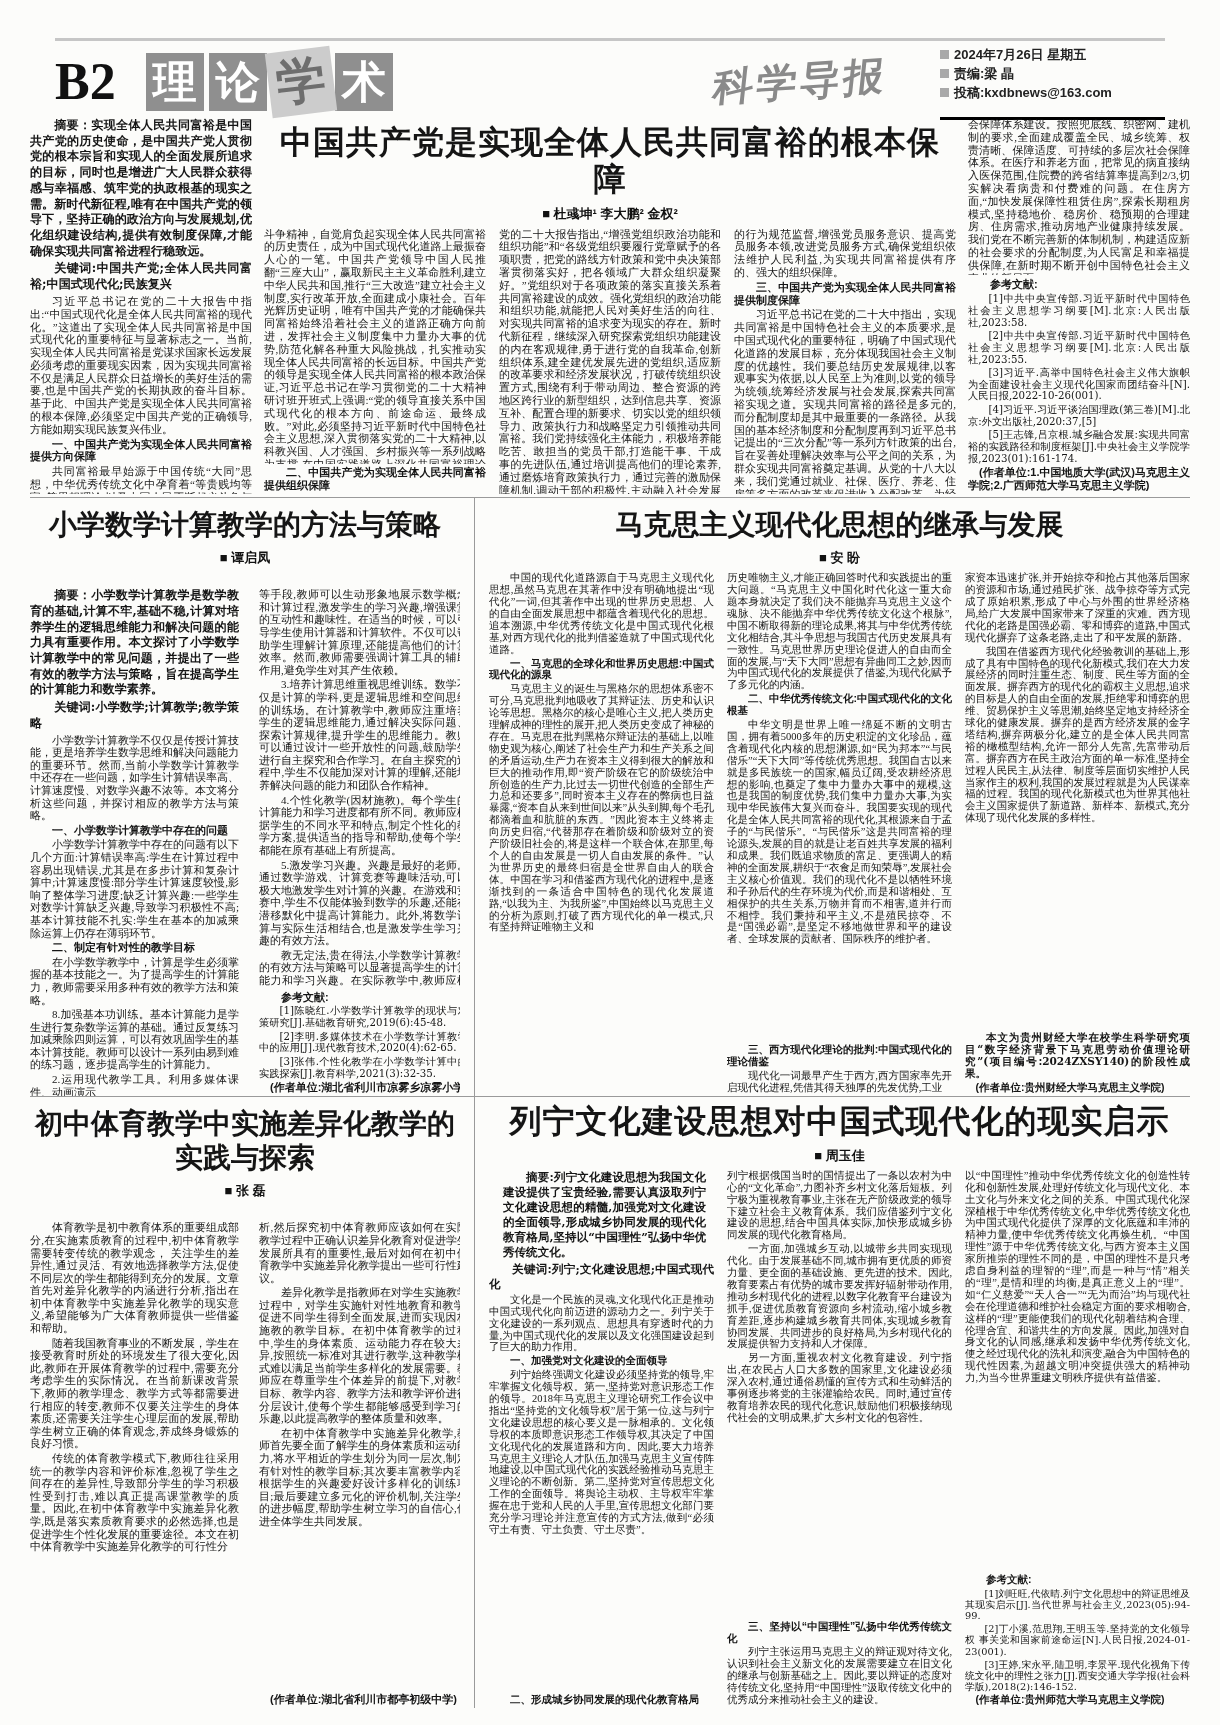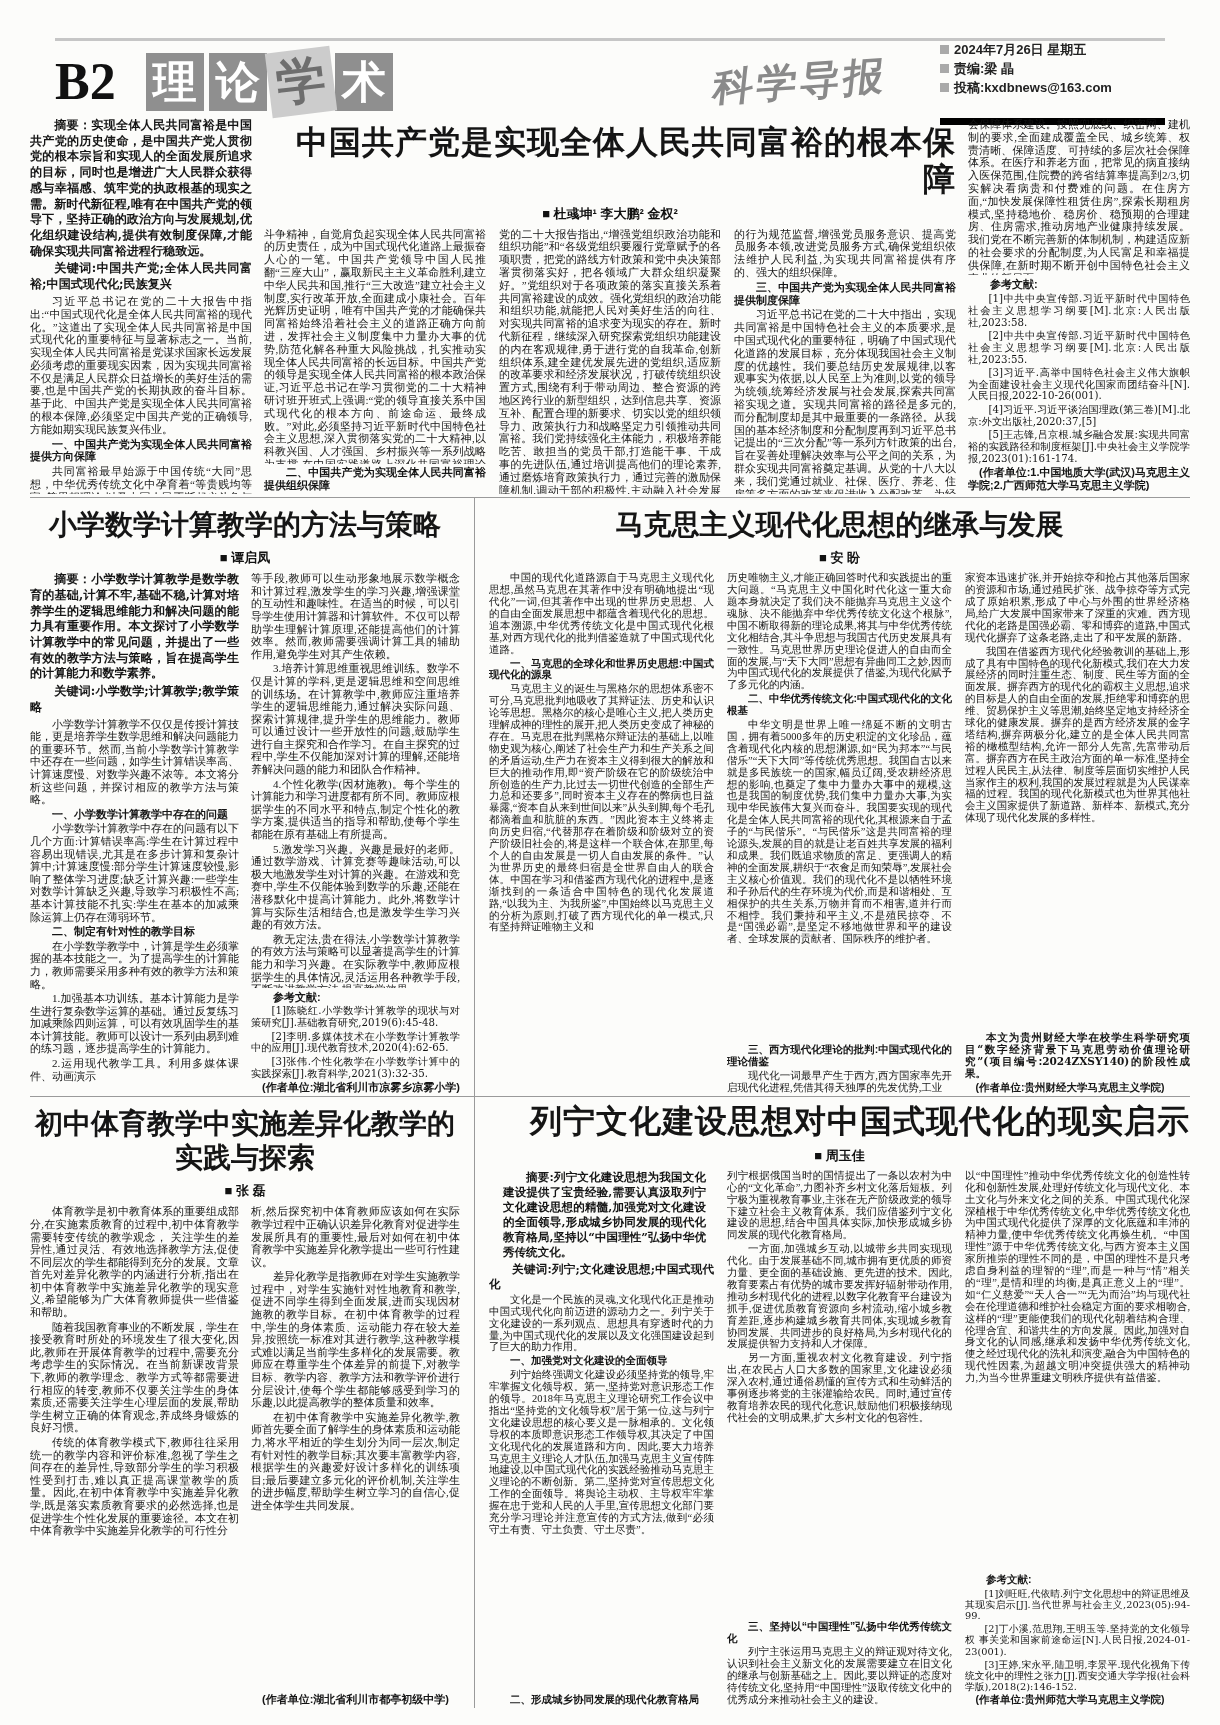--- a/index.html
+++ b/index.html
@@ -9,47 +9,47 @@
   
   .masthead{position:absolute;top:50px;left:55px;right:55px;height:64px;display:flex;align-items:center;gap:16px;}
   .pageno{font:700 52px/1 "Liberation Serif",serif;color:#111;margin-right:14px;}
   .secboxes{display:flex;align-items:center;gap:5px;}
   .secbox{width:58px;height:58px;background:#8f8f8f;color:#fff;font:700 44px/58px "Liberation Sans",sans-serif;
           text-align:center;}
   .secbox.art{background:#cccccc;color:#6e6e6e;transform:rotate(-7deg) scale(1.12);font-family:"Liberation Serif",serif;}
   .mast-spacer{flex:1;}
   .paperlogo{font:700 40px/1 "Liberation Serif",serif;color:#8a8a8a;transform:skewX(-10deg) rotate(-4deg);
              letter-spacing:3px;margin-right:38px;}
-  .pubinfo{width:225px;border-bottom:7px solid #000000;padding-bottom:21px;}
+  .pubinfo{width:225px;border-bottom:3px solid #000000;padding-bottom:15px;}
   .pubrow{display:flex;align-items:center;font:700 13px/19px "Liberation Sans",sans-serif;color:#222;}
   .sq{display:inline-block;width:9px;height:9px;background:#a9a9a9;margin-right:5px;flex:0 0 auto;}
   
   .content{position:absolute;top:118px;left:30px;right:30px;}
   .band{display:flex;}
   .band1{height:376px;gap:12px;}
   .band2{height:598px;border-top:1px solid #9a9a9a;margin-top:3px;}
   .band3{height:611px;border-top:1px solid #9a9a9a;}
   .vdiv{width:1px;background:#9a9a9a;margin:0 14px;flex:0 0 auto;}
   .half{display:flex;flex-direction:column;overflow:hidden;}
   .half.lhalf{width:430px;flex:0 0 auto;}
   .half.rhalf{width:701px;flex:0 0 auto;}
   
-  .hl1{font:700 32px/1.15 "Liberation Sans",sans-serif;text-align:right;letter-spacing:1px;margin:6px 0 0;}
+  .hl1{font:700 32px/1.15 "Liberation Sans",sans-serif;text-align:center;letter-spacing:1px;margin:6px 0 0;}
   .hl2{font:700 28px/1.22 "Liberation Sans",sans-serif;text-align:center;margin:10px 0 0;}
   .byline{text-align:center;font:700 13px/1 "Liberation Sans",sans-serif;margin:9px 0 8px;color:#111;}
   
   .cols{display:flex;flex:1 1 auto;min-height:0;}
   .col{display:flex;flex-direction:column;overflow:hidden;flex:0 0 auto;}
   .pre,.tail{flex:0 0 auto;}
   .fillwrap{flex:1 1 auto;min-height:0;overflow:hidden;}
   .band1 .col.side{width:222px;height:376px;}
   .mid{width:692px;display:flex;flex-direction:column;flex:0 0 auto;}
   .midcols{gap:13px;}
   .midcols .col{width:222px;}
-  .cols2{gap:12px;}
+  .cols2{gap:20px;margin-top:16px;}
   .cols2 .col{width:209px;}
   .cols3{gap:13px;}
   .cols3 .col{width:225px;}
   
   .blk{text-align:justify;margin:0 0 2px;}
   .a1body{font-size:11px;line-height:12.8px;}
   .a2cols,.a4cols{font-size:11px;line-height:12.6px;}
   .a3cols,.a5cols{font-size:10.5px;line-height:11.9px;}
   .b-p{text-indent:2em;}
   .b-pc{text-indent:0;}
@@ -166,21 +166,21 @@
               <div class="pre">
                 <div class="blk b-ab">摘要：小学数学计算教学是数学教育的基础,计算不牢,基础不稳,计算对培养学生的逻辑思维能力和解决问题的能力具有重要作用。本文探讨了小学数学计算教学中的常见问题，并提出了一些有效的教学方法与策略，旨在提高学生的计算能力和数学素养。</div>
                 <div class="blk b-kw">关键词:小学数学;计算教学;教学策略</div>
                 <div class="blk b-p">小学数学计算教学不仅仅是传授计算技能，更是培养学生数学思维和解决问题能力的重要环节。然而,当前小学数学计算教学中还存在一些问题，如学生计算错误率高、计算速度慢、对数学兴趣不浓等。本文将分析这些问题，并探讨相应的教学方法与策略。</div>
                 <div class="blk b-h">一、小学数学计算教学中存在的问题</div>
                 <div class="blk b-p">小学数学计算教学中存在的问题有以下几个方面:计算错误率高:学生在计算过程中容易出现错误,尤其是在多步计算和复杂计算中;计算速度慢:部分学生计算速度较慢,影响了整体学习进度;缺乏计算兴趣:一些学生对数学计算缺乏兴趣,导致学习积极性不高;基本计算技能不扎实:学生在基本的加减乘除运算上仍存在薄弱环节。</div>
                 <div class="blk b-h">二、制定有针对性的教学目标</div>
               </div>
               <div class="fillwrap">
                 <div class="blk b-p">在小学数学教学中，计算是学生必须掌握的基本技能之一。为了提高学生的计算能力，教师需要采用多种有效的教学方法和策略。</div>
-                <div class="blk b-p">1.加强基本功训练。基本计算能力是学生进行复杂数学运算的基础。通过反复练习加减乘除四则运算，可以有效巩固学生的基本计算技能。教师可以设计一系列由易到难的练习题，逐步提高学生的计算能力。</div>
+                <div class="blk b-p">8.加强基本功训练。基本计算能力是学生进行复杂数学运算的基础。通过反复练习加减乘除四则运算，可以有效巩固学生的基本计算技能。教师可以设计一系列由易到难的练习题，逐步提高学生的计算能力。</div>
                 <div class="blk b-p">2.运用现代教学工具。利用多媒体课件、动画演示</div>
               </div>
               <div class="tail"></div>
             </div>
           <div class="col">
               <div class="pre"></div>
               <div class="fillwrap">
                 <div class="blk b-pc">等手段,教师可以生动形象地展示数学概念和计算过程,激发学生的学习兴趣,增强课堂的互动性和趣味性。在适当的时候，可以引导学生使用计算器和计算软件。不仅可以帮助学生理解计算原理,还能提高他们的计算效率。然而,教师需要强调计算工具的辅助作用,避免学生对其产生依赖。</div>
                 <div class="blk b-p">3.培养计算思维重视思维训练。数学不仅是计算的学科,更是逻辑思维和空间思维的训练场。在计算教学中,教师应注重培养学生的逻辑思维能力,通过解决实际问题、探索计算规律,提升学生的思维能力。教师可以通过设计一些开放性的问题,鼓励学生进行自主探究和合作学习。在自主探究的过程中,学生不仅能加深对计算的理解,还能培养解决问题的能力和团队合作精神。</div>
                 <div class="blk b-p">4.个性化教学(因材施教)。每个学生的计算能力和学习进度都有所不同。教师应根据学生的不同水平和特点,制定个性化的教学方案,提供适当的指导和帮助,使每个学生都能在原有基础上有所提高。</div>

